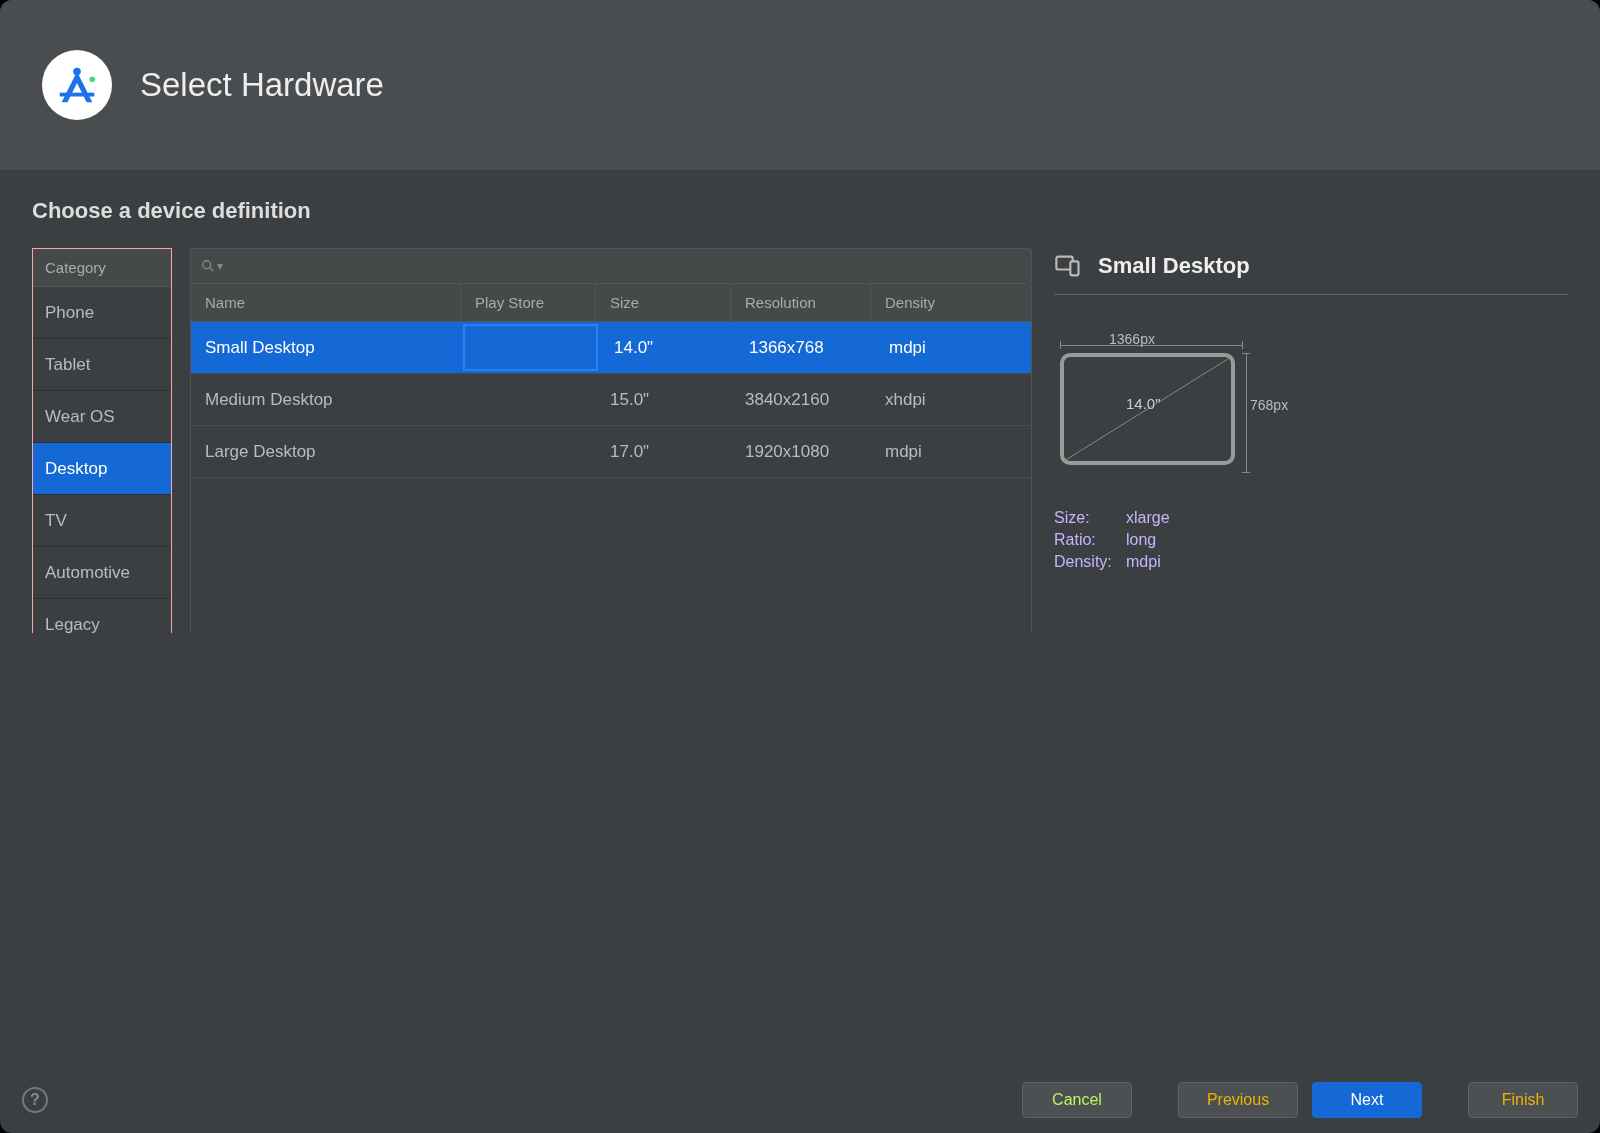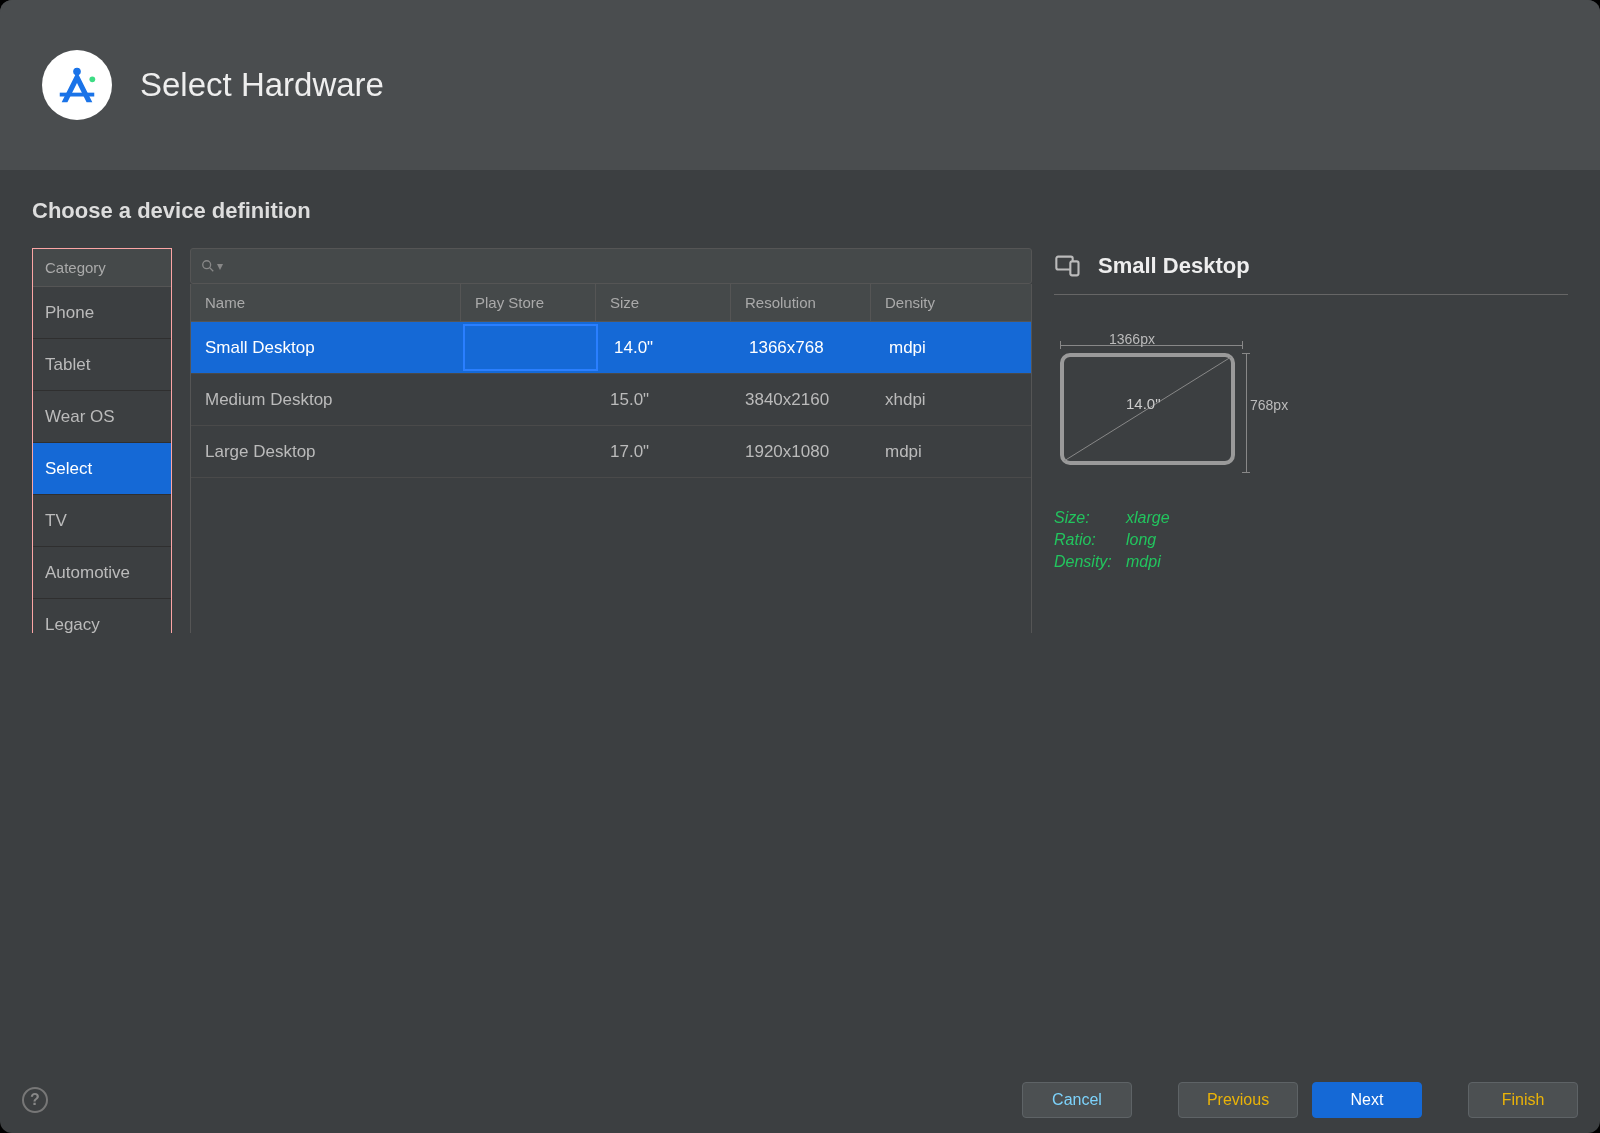--- a/index.html
+++ b/index.html
@@ -46,41 +46,41 @@
   .dev-head{display:flex;height:38px;background:#45494a;border-bottom:1px solid #555;}
   .dev-head div{display:flex;align-items:center;padding:0 14px;font-size:15px;color:#aaa;border-right:1px solid #555;}
   .dev-head div:last-child{border-right:none;}
   .dev-body{flex:1;background:#3c3f41;}
   .dev-row{display:flex;height:52px;border-bottom:1px solid #4a4a4a;cursor:pointer;}
   .dev-row div{display:flex;align-items:center;padding:0 14px;font-size:17px;color:#bbb;}
   .dev-row.selected{background:var(--row-sel);}
   .dev-row.selected div{color:#fff;font-weight:500;}
   .dev-row.selected .c-play{border:2px solid #2a7fff;margin:2px;}
   .c-name{width:270px;} .c-play{width:135px;} .c-size{width:135px;} .c-res{width:140px;} .c-den{flex:1;}
-  .btn{height:36px;padding:0 20px;background:var(--btn);border:1px solid var(--btn-border);border-radius:4px;color:#7dd3fc;font-size:16px;display:inline-flex;align-items:center;justify-content:center;cursor:pointer;}
+  .btn{height:36px;padding:0 20px;background:var(--btn);border:1px solid var(--btn-border);border-radius:4px;color:#bef264;font-size:16px;display:inline-flex;align-items:center;justify-content:center;cursor:pointer;}
   .btn.disabled{color:#eab308;cursor:default;margin-left:32px;}
   .btn.primary{background:var(--btn-primary);border-color:var(--btn-primary);color:var(--btn-primary-text);}
   .spacer{flex:1;}
   
   .preview-title{display:flex;align-items:center;gap:16px;color:#eee;font-size:22px;font-weight:600;margin-bottom:14px;}
   .preview-title .devs-icon{width:28px;height:28px;color:#bbb;}
   .hr{height:1px;background:#666;margin-bottom:40px;}
   .screen-diagram{position:relative;width:240px;height:150px;margin-bottom:24px;}
   .screen-rect{position:absolute;left:6px;top:18px;width:175px;height:112px;border:4px solid #9a9a9a;border-radius:10px;}
   .screen-diag-line{position:absolute;left:10px;top:22px;width:167px;height:104px;}
   .label-top{position:absolute;left:55px;top:-4px;font-size:14px;color:#bbb;}
   .label-right{position:absolute;left:196px;top:62px;font-size:14px;color:#bbb;}
   .label-center{position:absolute;left:72px;top:60px;font-size:15px;color:#ccc;}
   .dim-line-top{position:absolute;left:6px;top:10px;width:183px;height:1px;background:#888;}
   .dim-line-top::before,.dim-line-top::after{content:'';position:absolute;width:1px;height:8px;background:#888;top:-4px;}
   .dim-line-top::before{left:0;} .dim-line-top::after{right:0;}
   .dim-line-right{position:absolute;left:192px;top:18px;width:1px;height:120px;background:#888;}
   .dim-line-right::before,.dim-line-right::after{content:'';position:absolute;height:1px;width:8px;background:#888;left:-4px;}
   .dim-line-right::before{top:0;} .dim-line-right::after{bottom:0;}
-  .spec-grid{display:grid;grid-template-columns:72px auto;row-gap:4px;font-size:16px;color:#22c55e;font-style:italic;}
+  .spec-grid{display:grid;grid-template-columns:72px auto;row-gap:4px;font-size:16px;color:#c4b5fd;}
   
   .footer{height:66px;border-top:0;display:flex;align-items:center;padding:0 22px;gap:14px;}
   .help{width:26px;height:26px;border:2px solid #777;border-radius:50%;display:flex;align-items:center;justify-content:center;color:#888;font-size:16px;font-weight:600;cursor:pointer;}
 </style>
 </head>
 <body>
 
 <div class="window">
 
 
@@ -101,21 +101,21 @@
 
     <div class="content-row">
       <div class="left-col">
         <div class="cat-table">
           <div class="cat-list">
             <div class="cat-head">Category</div>
             <div id="cat-items">
                 <div class="cat-item">Phone</div>
                 <div class="cat-item">Tablet</div>
                 <div class="cat-item">Wear OS</div>
-                <div class="cat-item selected">Select</div>
+                <div class="cat-item selected">Desktop</div>
                 <div class="cat-item">TV</div>
                 <div class="cat-item">Automotive</div>
                 <div class="cat-item">Legacy</div>
               </div>
           </div>
 
           <div class="dev-wrap">
             <div class="search">
               <svg class="lens" viewBox="0 0 16 16">
                   <circle cx="6.5" cy="6.5" r="4.5" fill="none" stroke="#888" stroke-width="1.5"></circle>

